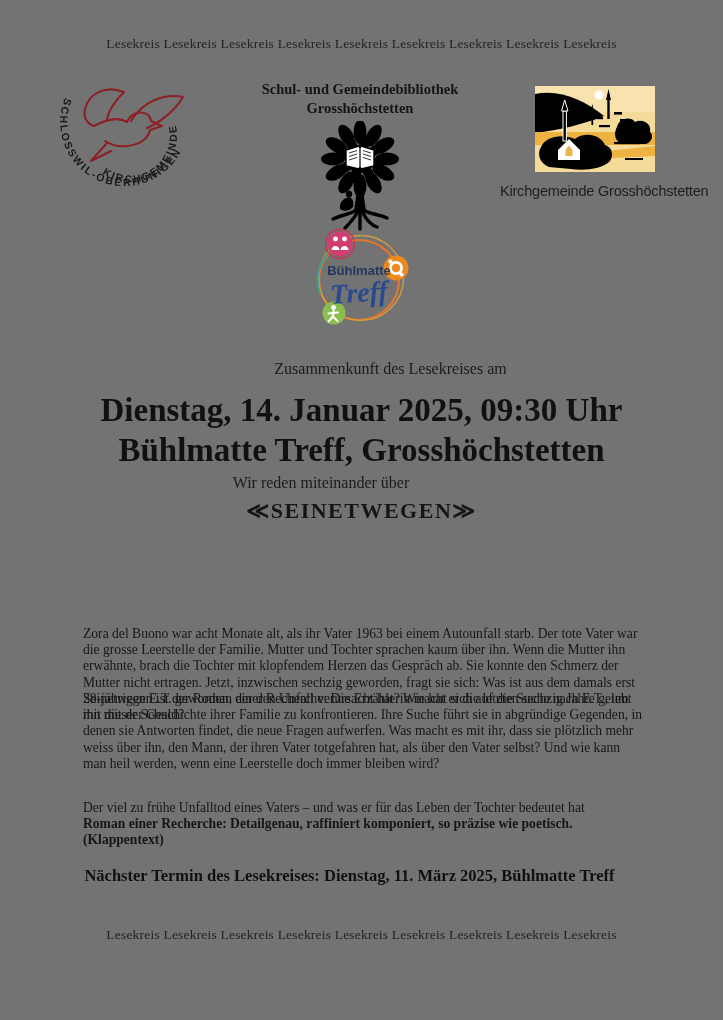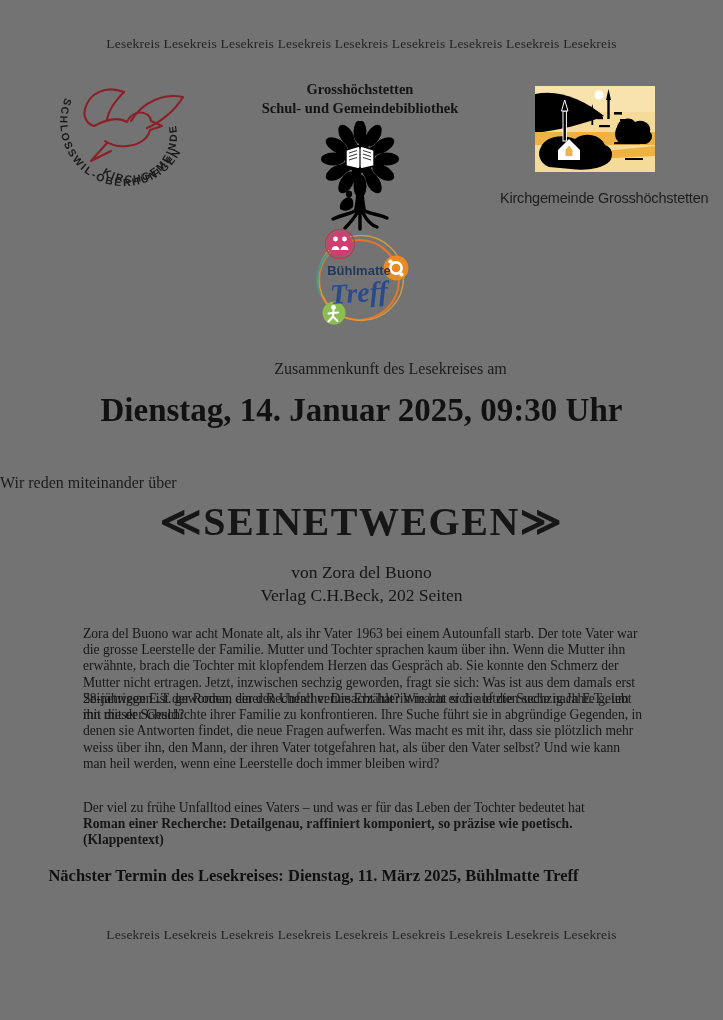--- a/index.html
+++ b/index.html
@@ -10,42 +10,42 @@
   .banner.bottom{top:927px;}
 
   .dove-logo{position:absolute;left:58px;top:80px;}
   .arc-text{font-family:"Liberation Sans","DejaVu Sans",sans-serif;font-weight:700;fill:#191919;}
 
   .library-logo{position:absolute;left:252px;top:80px;width:216px;text-align:center;}
   .library-caption{font-size:14.5px;font-weight:600;line-height:1.3;color:#141414;}
   .library-logo svg{margin-top:3px;}
 
   .church-logo{position:absolute;left:500px;top:86px;width:190px;text-align:center;}
-  .church-caption{margin-top:14px;font-family:"Liberation Sans","DejaVu Sans",sans-serif;
+  .church-caption{margin-top:7px;font-family:"Liberation Sans","DejaVu Sans",sans-serif;
                   font-size:14.5px;font-weight:500;letter-spacing:-.2px;color:#1d1d1d;white-space:nowrap;}
 
   .buehlmatte-logo{position:absolute;left:306px;top:228px;}
   .bm-name{font-family:"Liberation Sans","DejaVu Sans",sans-serif;font-weight:700;font-size:13px;fill:#21375f;}
   .bm-script{font-family:"Liberation Serif","DejaVu Serif",serif;font-style:italic;font-weight:700;font-size:28px;fill:#2a4a8f;}
 
   .intro{position:absolute;left:0;top:360px;width:723px;text-align:center;font-size:16px;padding-left:29px;}
   .heading{position:absolute;left:0;top:391px;width:723px;text-align:center;
            font-size:33px;font-weight:700;line-height:1.2;color:#111;}
-  .leadin{position:absolute;left:0;top:474px;width:642px;font-size:16px;}
+  .leadin{position:absolute;left:0;top:474px;width:642px;text-align:center;font-size:16px;}
   .book-title{position:absolute;left:0;top:498px;width:723px;text-align:center;
-              font-size:40px;font-weight:700;letter-spacing:1.5px;color:#161616;}
+              font-size:22px;font-weight:700;letter-spacing:1.5px;color:#161616;}
   .author-block{position:absolute;left:0;top:561px;width:723px;text-align:center;
                 font-size:17.5px;line-height:1.32;color:#151515;}
   .para{position:absolute;left:83px;width:562px;font-size:13.6px;line-height:1.19;color:#161616;}
   .p1{top:626px;}
   .p2{top:691px;}
   .p3{top:800px;}
   .preline{white-space:pre-wrap;font-weight:bold;}
   .footer-line{position:absolute;left:0;top:866px;width:627px;text-align:center;
-               font-size:16.5px;font-weight:700;color:#101010;}
+               font-size:16.5px;font-weight:700;color:#101010;padding-left:36px;}
 </style>
 </head>
 <body>
 
 <div class="page">
 
   <div class="banner top">Lesekreis Lesekreis Lesekreis Lesekreis Lesekreis Lesekreis Lesekreis Lesekreis Lesekreis</div>
 
   <svg class="dove-logo" width="168" height="120" viewBox="0 0 168 120">
     <defs>
@@ -61,22 +61,22 @@
     </g>
     <text class="arc-text" font-size="10.5" letter-spacing="2">
       <textPath href="#arc-outer" startOffset="5%">SCHLOSSWIL-OBERHÜNIGEN</textPath>
     </text>
     <text class="arc-text" font-size="10.5" letter-spacing="2">
       <textPath href="#arc-inner" startOffset="33%">KIRCHGEMEINDE</textPath>
     </text>
   </svg>
 
   <div class="library-logo">
+    <div class="library-caption">Schul- und Gemeindebibliothek</div>
     <div class="library-caption">Grosshöchstetten</div>
-    <div class="library-caption">Schul- und Gemeindebibliothek</div>
     <svg width="110" height="112" viewBox="0 0 110 112">
       <g fill="#000000">
         <ellipse cx="55" cy="11" rx="6.5" ry="12" transform="rotate(0 55 38)"></ellipse>
         <ellipse cx="55" cy="11" rx="6.5" ry="12" transform="rotate(30 55 38)"></ellipse>
         <ellipse cx="55" cy="11" rx="6.5" ry="12" transform="rotate(60 55 38)"></ellipse>
         <ellipse cx="55" cy="11" rx="6.5" ry="12" transform="rotate(90 55 38)"></ellipse>
         <ellipse cx="55" cy="11" rx="6.5" ry="12" transform="rotate(120 55 38)"></ellipse>
         <ellipse cx="55" cy="11" rx="6.5" ry="12" transform="rotate(150 55 38)"></ellipse>
         <ellipse cx="55" cy="11" rx="6.5" ry="12" transform="rotate(180 55 38)"></ellipse>
         <ellipse cx="55" cy="11" rx="6.5" ry="12" transform="rotate(210 55 38)"></ellipse>
@@ -184,30 +184,27 @@
       </g>
     </g>
     <text class="bm-name" x="53" y="47" text-anchor="middle">Bühlmatte</text>
     <text class="bm-script" x="53" y="74" text-anchor="middle" transform="rotate(-4 53 66)">Treff</text>
   </svg>
 
   <div class="intro">Zusammenkunft des Lesekreises am</div>
 
   <div class="heading">
     <div>Dienstag, 14. Januar 2025, 09:30 Uhr</div>
+    <div>Bühlmatte Treff, Grosshöchstetten</div>
   </div>
 
   <div class="leadin">Wir reden miteinander über</div>
 
   <div class="book-title">≪SEINETWEGEN≫</div>
 
-  <div class="author-block">
-    <div>von Zora del Buono</div>
-    <div>Verlag C.H.Beck, 202 Seiten</div>
-  </div>
 
   <div class="para p1">Zora del Buono war acht Monate alt, als ihr Vater 1963 bei einem Autounfall starb. Der tote Vater war die grosse Leerstelle der Familie. Mutter und Tochter sprachen kaum über ihn. Wenn die Mutter ihn erwähnte, brach die Tochter mit klopfendem Herzen das Gespräch ab. Sie konnte den Schmerz der Mutter nicht ertragen. Jetzt, inzwischen sechzig geworden, fragt sie sich: Was ist aus dem damals erst 28-jährigen E.T. geworden, der den Unfall verursacht hat? Wie hat er die letzten sechzig Jahre gelebt mit dieser Schuld?</div>
   <div class="para p2">Seinetwegen ist der Roman einer Recherche: Die Erzählerin macht sich auf die Suche nach E.T., um ihn mit der Geschichte ihrer Familie zu konfrontieren. Ihre Suche führt sie in abgründige Gegenden, in denen sie Antworten findet, die neue Fragen aufwerfen. Was macht es mit ihr, dass sie plötzlich mehr weiss über ihn, den Mann, der ihren Vater totgefahren hat, als über den Vater selbst? Und wie kann man heil werden, wenn eine Leerstelle doch immer bleiben wird?</div>
   <div class="para p3">
     <div>Der viel zu frühe Unfalltod eines Vaters – und was er für das Leben der Tochter bedeutet hat</div>
     <div class="preline">Roman einer Recherche: Detailgenau, raffiniert komponiert, so präzise wie poetisch.    (Klappentext)</div>
   </div>
 
   <div class="footer-line">Nächster Termin des Lesekreises: Dienstag, 11. März 2025, Bühlmatte Treff</div>
 

